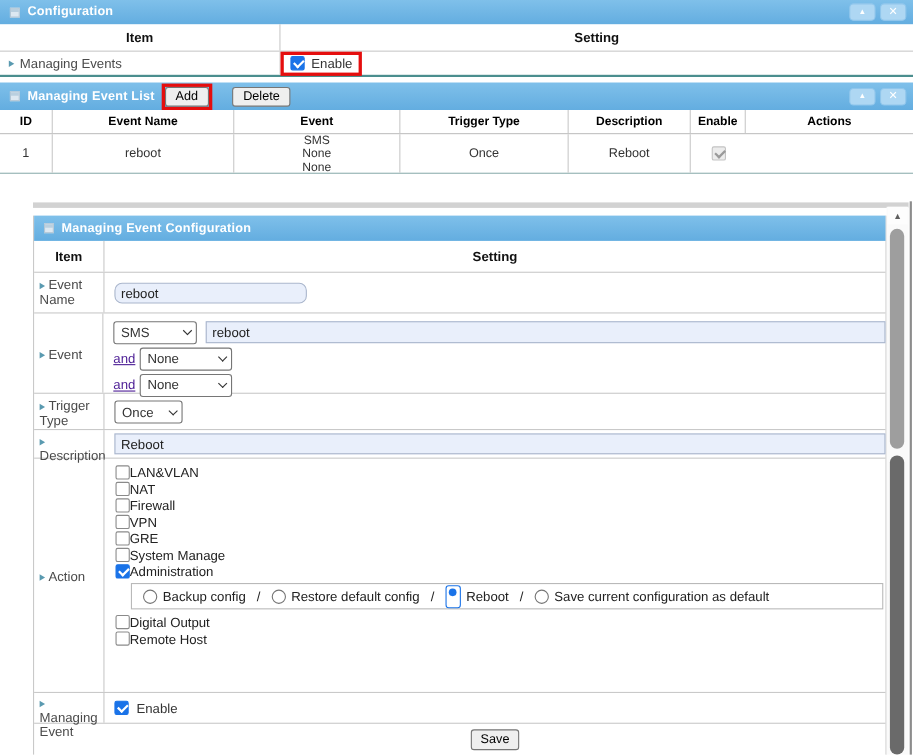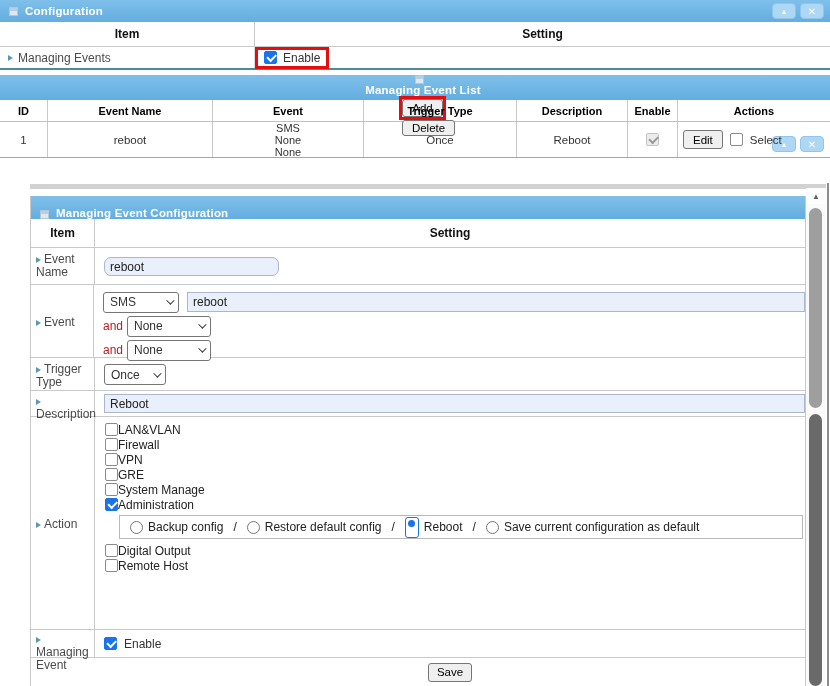--- a/index.html
+++ b/index.html
@@ -55,56 +55,56 @@
   #p1 .colhead { height:25px; display:flex; border-bottom:1px solid #c9c9c9; font-weight:bold; color:#111; }
   #p1 .colhead .c1 { width:255px; border-right:1px solid #c9c9c9; display:flex; align-items:center; justify-content:center; }
   #p1 .colhead .c2 { flex:1; display:flex; align-items:center; justify-content:center; }
   #p1 .drow { height:23px; display:flex; border-bottom:2px solid #4b8e8e; }
   #p1 .drow .c1 { width:255px; border-right:1px solid #d9d9d9; display:flex; align-items:center; padding-left:8px; color:#4a4a4a; }
   #p1 .drow .c2 { flex:1; display:flex; align-items:center; }
   .enablebox { display:inline-flex; align-items:center; gap:6px; padding:1px 6px; margin-left:0px; }
 
   
   #p2 { left:0; top:75px; width:830px; height:83px; }
-  #p2 .bluebar { height:25px;flex-direction:column; }
+  #p2 .bluebar { height:25px; }
   #p2 .redbox { margin-left:6px; }
   #p2 .bluebar .btn { height:18px; }
   #p2 .delete { margin-left:18px; }
   .t2row { display:flex; }
   .t2row > div { border-right:1px solid #c9c9c9; display:flex; align-items:center; justify-content:center; text-align:center; }
   .t2row > div:last-child { border-right:none; }
   #t2head { height:22px; border-bottom:1px solid #c0c0c0; font-weight:bold; font-size:11px; color:#000; }
   #t2data { height:36px; border-bottom:1px solid #8fb0b0; font-size:11.5px; color:#333; }
   .w-id{width:48px;} .w-name{width:165px;} .w-event{width:151px;} .w-trig{width:153px;}
   .w-desc{width:111px;} .w-en{width:50px;} .w-act{width:152px;}
   #t2data .w-act { justify-content:flex-start; padding-left:5px; gap:7px; }
   .stack { line-height:12px; font-size:11px; }
 
   
   #strip { left:30px; top:184px; width:796px; height:5px; background:#d2d2d2; }
   #p3 { left:30px; top:196px; width:776px; height:490px; border-left:1px solid #c9c9c9;
         border-right:1px solid #c9c9c9; }
-  #p3 .bluebar { height:23px;align-items:flex-end; }
+  #p3 .bluebar { height:23px; }
   #p3 .colhead { height:29px; display:flex; border-bottom:1px solid #c9c9c9; font-weight:bold; color:#111; }
   #p3 .colhead .c1 { width:64px; border-right:1px solid #c9c9c9; display:flex; align-items:center; justify-content:center; }
   #p3 .colhead .c2 { flex:1; display:flex; align-items:center; justify-content:center; }
   .p3row { display:flex; border-bottom:1px solid #c9c9c9; }
   .p3label { width:64px; border-right:1px solid #c9c9c9; padding:5px 2px 2px 5px; color:#4a4a4a; line-height:13px; }
   .p3label .arr { margin-right:3px; }
   .p3set { flex:1; padding-left:9px; }
   .cbline { display:flex; align-items:center; height:15px; color:#222; }
 
   #r-name { height:37px; } #r-name .p3set { padding-top:9px; }
   #r-name .tin { width:175px; border-radius:7px; }
 
   #r-event { height:73px; } #r-event .p3set { padding-top:5px; }
   #r-event .sel.first { width:76px; }
   #r-event .tin.long { width:618px; height:20px; margin-left:8px; }
   #r-event .line { height:24px; display:flex; align-items:center; }
-  #r-event .andlbl { width:24px; color:#b91c1c; }
+  #r-event .andlbl { width:24px; color:#4c1d95;text-decoration:underline; }
   #r-event .sel.none { width:84px; }
 
   #r-trig { height:33px; } #r-trig .p3set { padding-top:6px; }
   #r-trig .sel { width:62px; }
 
   #r-desc { height:26px; } #r-desc .p3set { padding-top:3px; }
   #r-desc .tin { width:701px; }
 
   #r-action { height:213px; } #r-action .p3set { padding:0 0 0 0; }
   #r-action .p3label { display:flex; align-items:center; }
@@ -191,25 +191,20 @@
         <div>SMS</div>
         <div>None</div>
         <div>None</div>
       </div>
     </div>
     <div class="w-trig">Once</div>
     <div class="w-desc">Reboot</div>
     <div class="w-en">
         <span class="cb gchk"></span>
       </div>
-    <div class="w-act">
-      <button class="btn">Edit</button>
-      <span class="cb"></span>
-      <span>Select</span>
-    </div>
   </div>
 </div>
 
 <div id="strip" class="abs"></div>
 
 <div id="p3" class="abs">
   <div class="bluebar">
     <span class="paneicon"></span>
     <span class="ptitle">Managing Event Configuration</span>
   </div>
@@ -275,20 +270,24 @@
   <div class="p3row" id="r-action">
     <div class="p3label">
         <span class="arr"></span>
         <span>Action</span>
       </div>
     <div class="p3set">
       <div class="cblist">
         <div class="cbline">
             <span class="cb"></span>
             <span>LAN&amp;VLAN</span>
+          </div>
+        <div class="cbline">
+            <span class="cb"></span>
+            <span>NAT</span>
           </div>
         <div class="cbline">
             <span class="cb"></span>
             <span>Firewall</span>
           </div>
         <div class="cbline">
             <span class="cb"></span>
             <span>VPN</span>
           </div>
         <div class="cbline">

